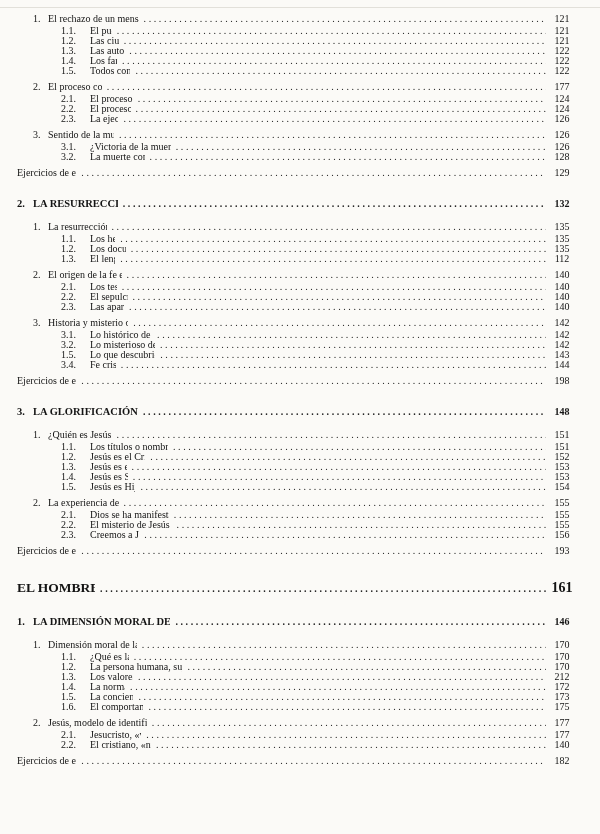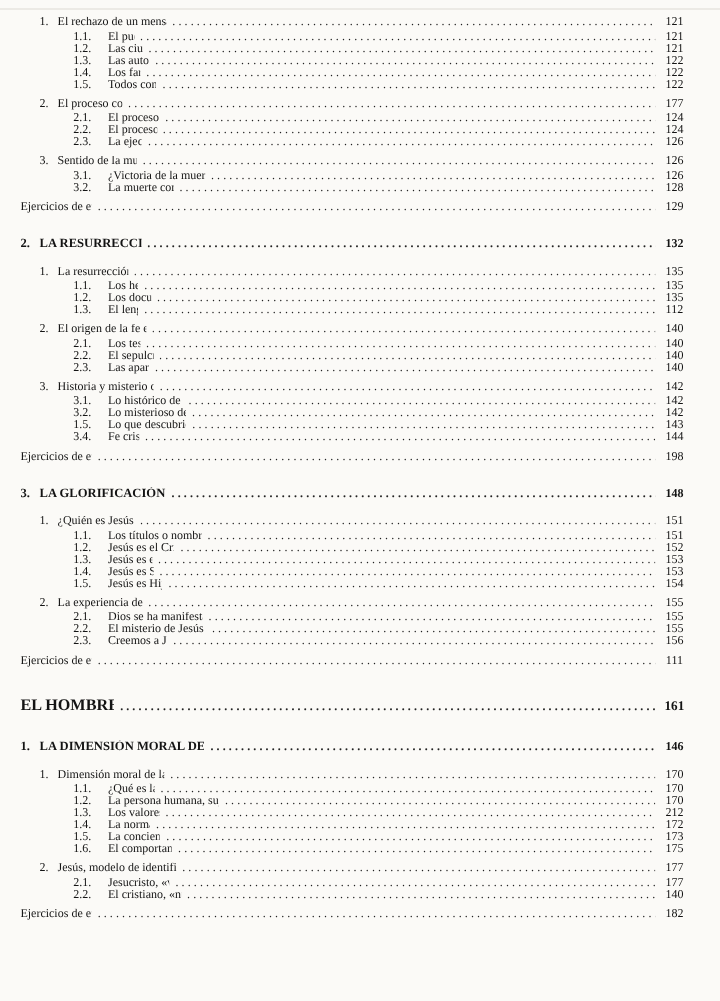--- a/index.html
+++ b/index.html
@@ -64,21 +64,21 @@
     font-size: 10.5px;
     line-height: 11px;
   }
   .row.chapter .num { width: 16px; }
   .row.part {
     margin: 24px 0 6px 0;
     font-weight: bold;
     font-size: 13.5px;
     line-height: 15px;
   }
-  .row.part .page-num { font-size: 11px; }
+  .row.part .page-num { font-size: 14px; }
 </style>
 </head>
 <body>
 
 <div class="page">
   <div class="top-rule"></div>
   <div id="toc">
       <div class="row section">
         <span class="num">1.</span>
         <span class="title">El rechazo de un mensaje y de una persona</span>
@@ -313,21 +313,21 @@
       </div>
       <div class="row sub">
         <span class="num">2.3.</span>
         <span class="title">Creemos a Jesús-Cristo</span>
         <span class="dots"></span>
         <span class="page-num">156</span>
       </div>
       <div class="row exercises">
         <span class="title">Ejercicios de evaluación</span>
         <span class="dots"></span>
-        <span class="page-num">111</span>
+        <span class="page-num">193</span>
       </div>
       <div class="row part">
         <span class="title">EL HOMBRE NUEVO</span>
         <span class="dots"></span>
         <span class="page-num">161</span>
       </div>
       <div class="row chapter">
         <span class="num">1.</span>
         <span class="title">LA DIMENSIÓN MORAL DE LA EXISTENCIA CRISTIANA</span>
         <span class="dots"></span>

